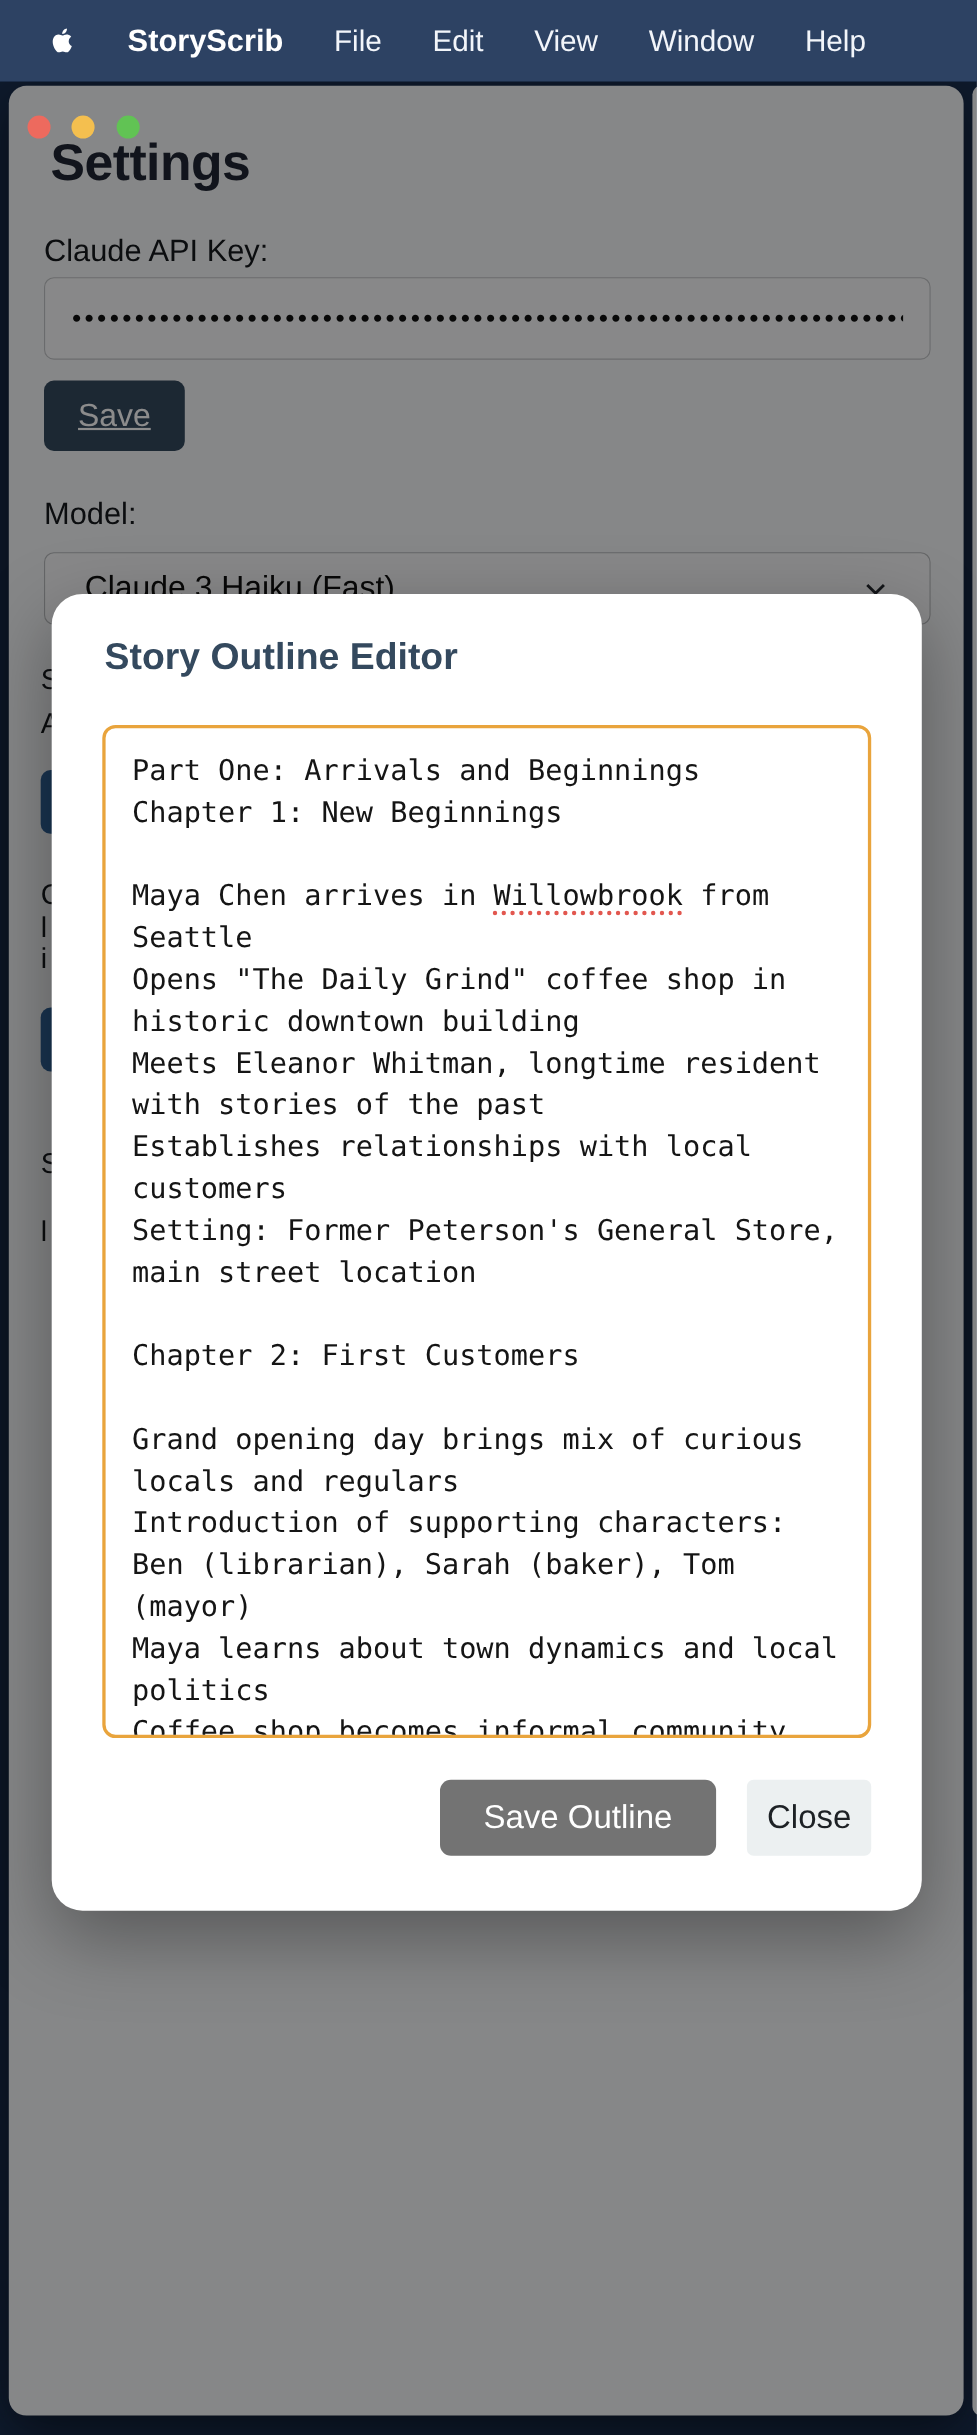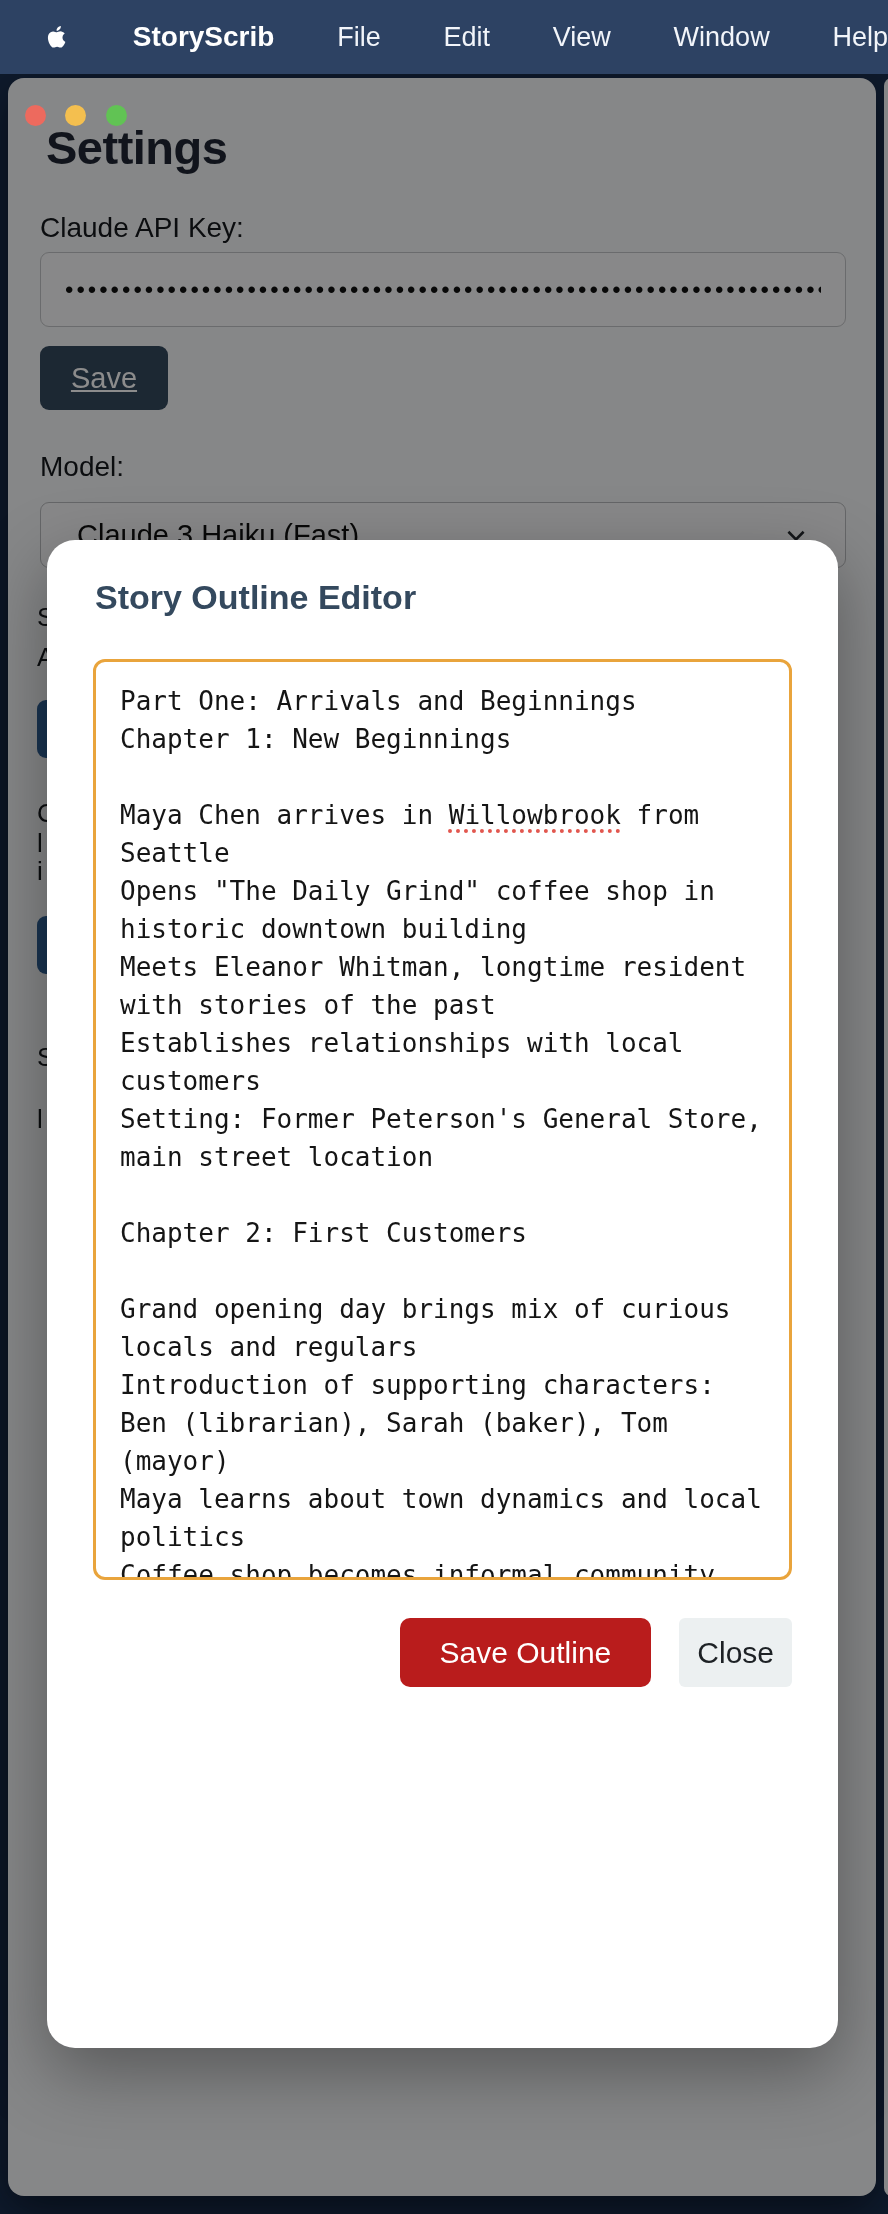--- a/index.html
+++ b/index.html
@@ -7,21 +7,21 @@
   body {
     position:relative; overflow:hidden;
     font-family:"Liberation Sans", sans-serif;
     background:#1b3153;
   }
 
   
   .menubar {
     position:absolute; left:0; top:0; width:888px; height:74px;
     background:#2d4263; display:flex; align-items:center;
-    padding-left:44px; column-gap:46px; z-index:40;justify-content:space-between;
+    padding-left:44px; column-gap:46px; z-index:40;
   }
   .menubar .apple { width:26px; height:30px; display:flex; align-items:center; }
   .menubar .apple svg { width:26px; height:26px; fill:#ffffff; }
   .menubar .appname { color:#ffffff; font-weight:700; font-size:28px; }
   .menubar .mitem { color:#f2f5fa; font-size:27px; }
 
   
   .window {
     position:absolute; left:8px; top:78px; width:868px; height:2118px;
     background:#f5f6f7; border-radius:16px;
@@ -62,21 +62,21 @@
   }
 
   
   .tl { position:absolute; top:105px; width:21px; height:21px; border-radius:50%; z-index:20; }
   .tl-red   { left:25px;  background:#ed6a5e; }
   .tl-yel   { left:65px;  background:#f4bf4f; }
   .tl-grn   { left:106px; background:#61c354; }
 
   
   .modal {
-    position:absolute; left:47px; top:540px; width:791px; height:1508px;
+    position:absolute; left:47px; top:540px; width:791px; height:1197px;
     background:#ffffff; border-radius:28px; z-index:30;
     box-shadow:0 24px 70px rgba(0,0,0,0.35);
   }
   .modal-title { position:absolute; left:48px; top:38px; font-size:34px; font-weight:700; color:#34495e; }
   .outline-editor {
     position:absolute; left:46px; top:119px; width:699px; height:921px;
     border:3px solid #e9a43c; border-radius:12px;
     padding:20px 24px; overflow:hidden;
     font-family:"DejaVu Sans Mono", monospace;
     font-size:26px; line-height:38px; color:#151515;
@@ -85,21 +85,21 @@
   .misspelled {
     text-decoration:underline dotted #e2574f;
     text-decoration-thickness:3.5px;
     text-underline-offset:5px;
   }
   .modal-buttons {
     position:absolute; right:46px; top:1078px;
     display:flex; column-gap:28px;
   }
   .btn-save-outline {
-    height:69px; padding:0 40px; background:#b91c1c; border:none; border-radius:10px;
+    height:69px; padding:0 40px; background:#737373; border:none; border-radius:10px;
     color:#ffffff; font-size:30px; font-family:"Liberation Sans", sans-serif;
   }
   .btn-close {
     height:69px; padding:0 18px; background:#ecf0f1; border:none; border-radius:6px;
     color:#1d2125; font-size:30px; font-family:"Liberation Sans", sans-serif;
   }
 
   
   .right-sliver {
     position:absolute; left:884px; top:78px; width:8px; height:2118px;

